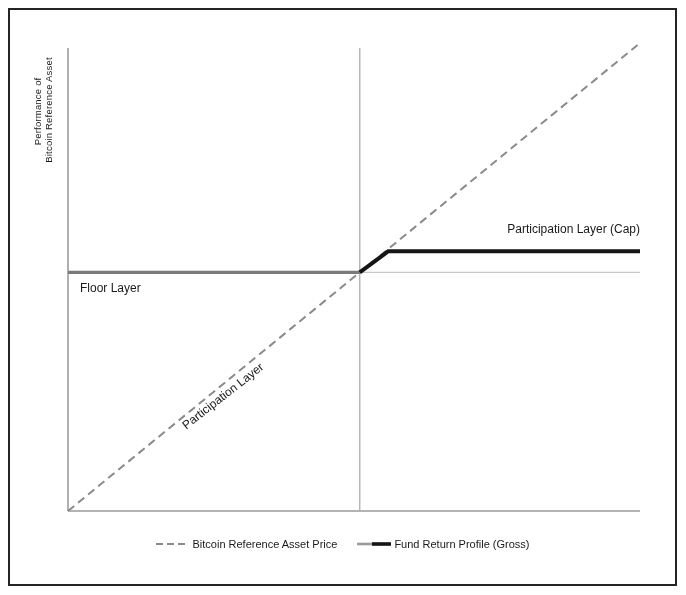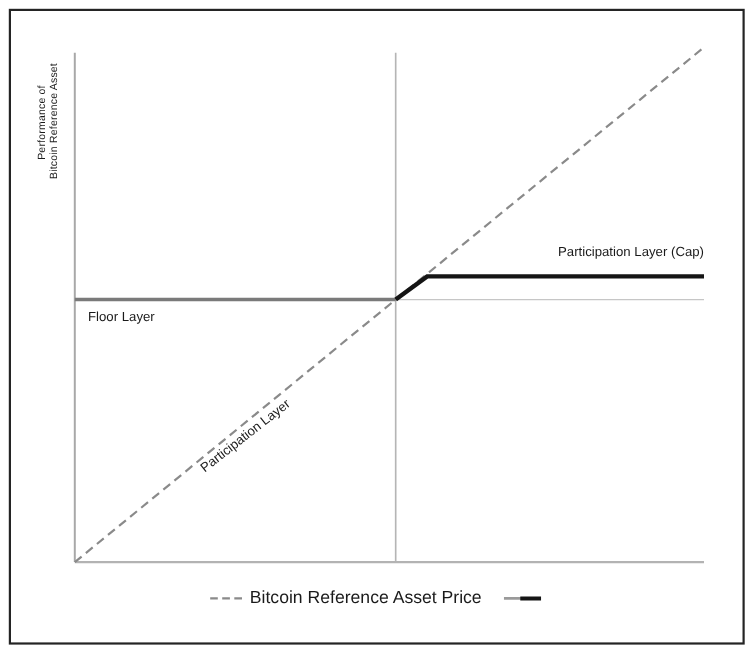--- a/index.html
+++ b/index.html
@@ -47,21 +47,21 @@
     height: 16px;
   }
   .legend-item .swatch {
     display: block;
     margin-right: 5px;
   }
   .legend-item.fund .swatch {
     margin-right: 3px;
   }
   .legend-label {
-    font-size: 16px;
+    font-size: 11px;
     color: #1a1a1a;
     white-space: nowrap;
   }
   svg text {
     fill: #1a1a1a;
   }
 </style>
 </head>
 <body>
 
@@ -104,16 +104,17 @@
       <svg class="swatch" width="31" height="8">
         <line x1="0" y1="4" x2="31" y2="4" stroke-width="2" stroke-dasharray="7 4" stroke="#8a8a8a"></line>
       </svg>
       <span class="legend-label">Bitcoin Reference Asset Price</span>
     </div>
     <div class="legend-item fund">
       <svg class="swatch" width="34" height="8">
         <line x1="0" y1="4" x2="17" y2="4" stroke-width="2.6" stroke="#9a9a9a"></line>
         <line x1="15" y1="4" x2="34" y2="4" stroke-width="3.6" stroke="#151515"></line>
       </svg>
+      <span class="legend-label">Fund Return Profile (Gross)</span>
     </div>
   </div>
 
 </div>
 
 </body></html>

